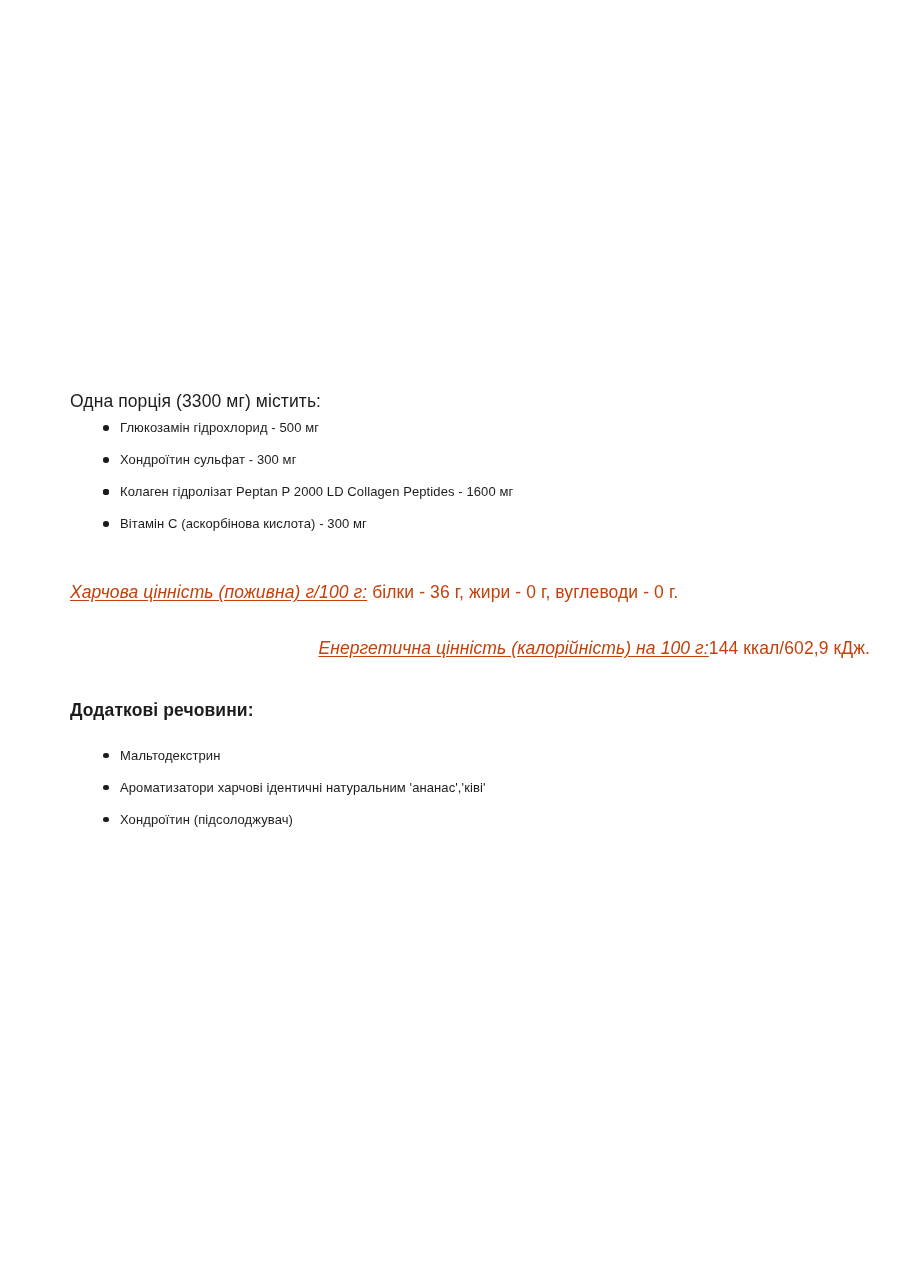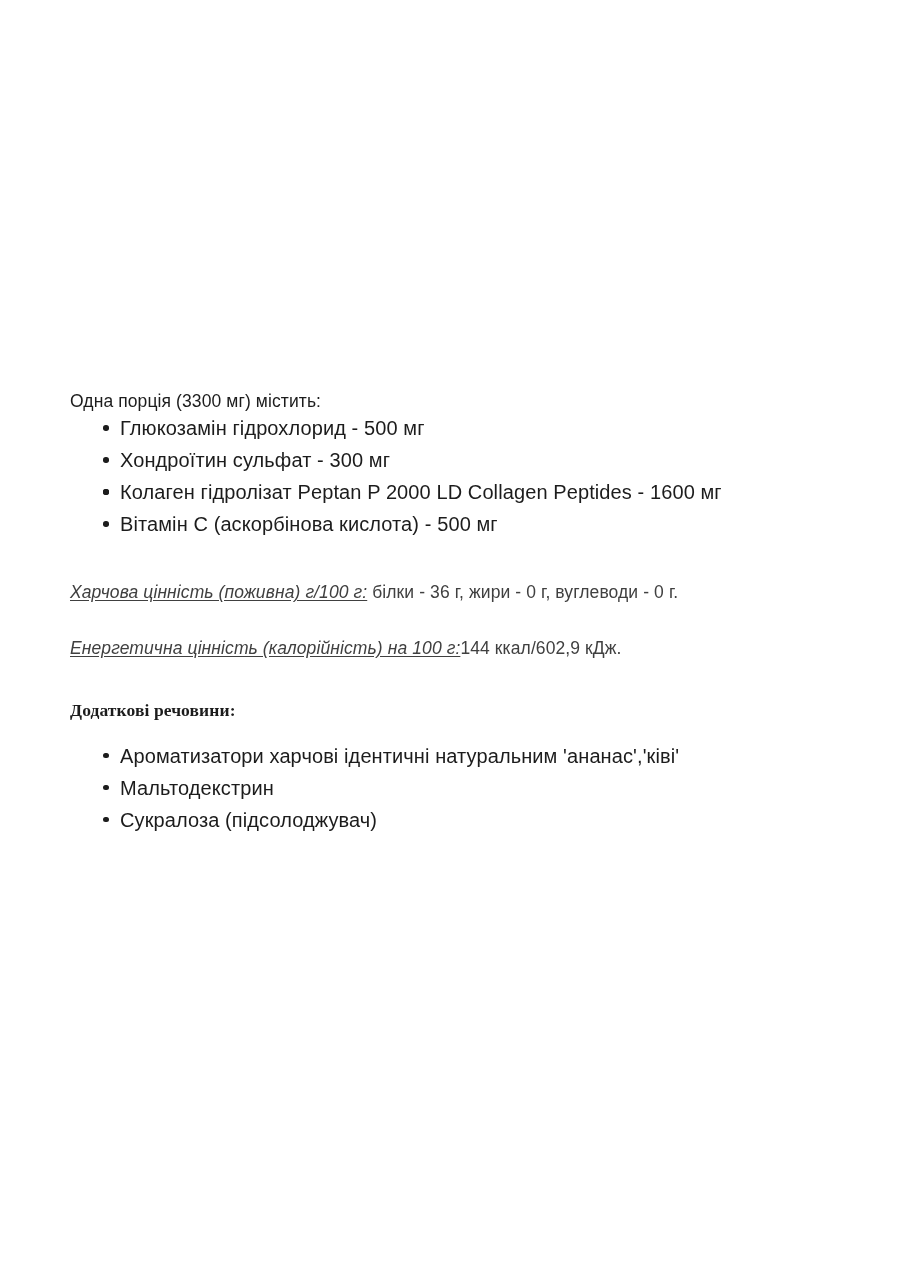--- a/index.html
+++ b/index.html
@@ -44,21 +44,21 @@
   }
 
   ul.bullets {
     list-style: none;
     margin: 0;
     padding: 0;
   }
 
   ul.bullets li {
     position: relative;
-    font-size: 20px;
+    font-size: 13px;
     line-height: 32px;
     color: #1c1c1c;
     padding-left: 50px;
     letter-spacing: 0.1px;
     white-space: nowrap;
   }
 
   ul.bullets li .bullet-dot {
     position: absolute;
     left: 33px;
@@ -70,44 +70,43 @@
   }
 
   
   .list-primary {
     margin-top: 41px;
   }
 
   .nutrition-line {
     font-size: 17.5px;
     line-height: 24px;
-    color: #404040;
+    color: #c2410c;
     letter-spacing: 0.1px;
     white-space: nowrap;
   }
 
   .nutrition-line .label {
     font-style: italic;
     text-decoration: underline;
     text-underline-offset: 2px;
   }
 
   
   .nutrition-1 { margin-top: 40px; }
   
-  .nutrition-2 { margin-top: 32px; }
+  .nutrition-2 { margin-top: 32px; text-align: right; }
 
   .section-heading {
     font-size: 17.5px;
     line-height: 24px;
     font-weight: bold;
     color: #1c1c1c;
     letter-spacing: 0.1px;
     margin-top: 38px;
-    font-family: Liberation Serif, serif;
   }
 
   
   .list-secondary {
     margin-top: 40px;
   }
 </style>
 </head>
 <body>
 
@@ -127,39 +126,39 @@
       </li>
       <li>
         <span class="bullet-dot"></span>
       </li>
       <li>
         <span class="bullet-dot"></span>
         <span>Колаген гідролізат Peptan P 2000 LD Collagen Peptides - 1600 мг</span>
       </li>
       <li>
         <span class="bullet-dot"></span>
-        <span>Вітамін С (аскорбінова кислота) - 500 мг</span>
+        <span>Вітамін С (аскорбінова кислота) - 300 мг</span>
       </li>
     </ul>
 
     <p class="nutrition-line nutrition-1"><span class="label">Харчова цінність (поживна) г/100 г:</span><span> білки - 36 г, жири - 0 г, вуглеводи - 0 г.</span></p>
 
     <p class="nutrition-line nutrition-2"><span class="label">Енергетична цінність (калорійність) на 100 г:</span><span>144 ккал/602,9 кДж.</span></p>
 
     <p class="section-heading">Додаткові речовини:</p>
 
     <ul class="bullets list-secondary">
       <li>
         <span class="bullet-dot"></span>
+        <span>Мальтодекстрин</span>
+      </li>
+      <li>
+        <span class="bullet-dot"></span>
         <span>Ароматизатори харчові ідентичні натуральним 'ананас','ківі'</span>
       </li>
       <li>
         <span class="bullet-dot"></span>
-        <span>Мальтодекстрин</span>
-      </li>
-      <li>
-        <span class="bullet-dot"></span>
-        <span>Сукралоза (підсолоджувач)</span>
+        <span>Хондроїтин (підсолоджувач)</span>
       </li>
     </ul>
 
   </div>
 </div>
 
 </body></html>

